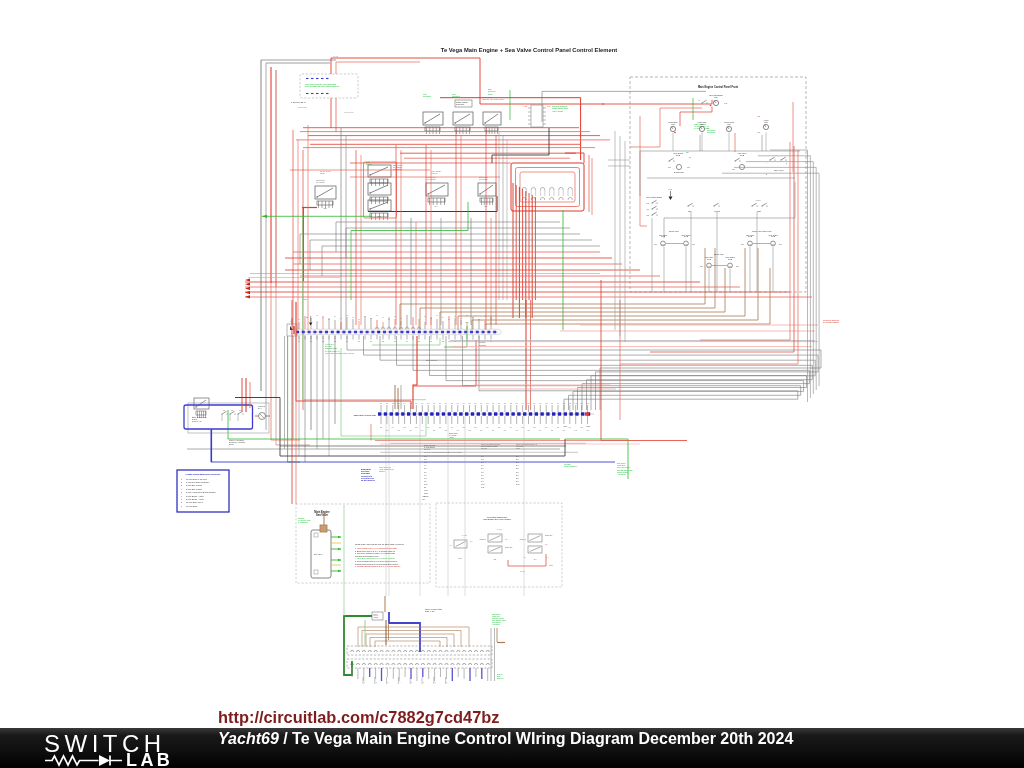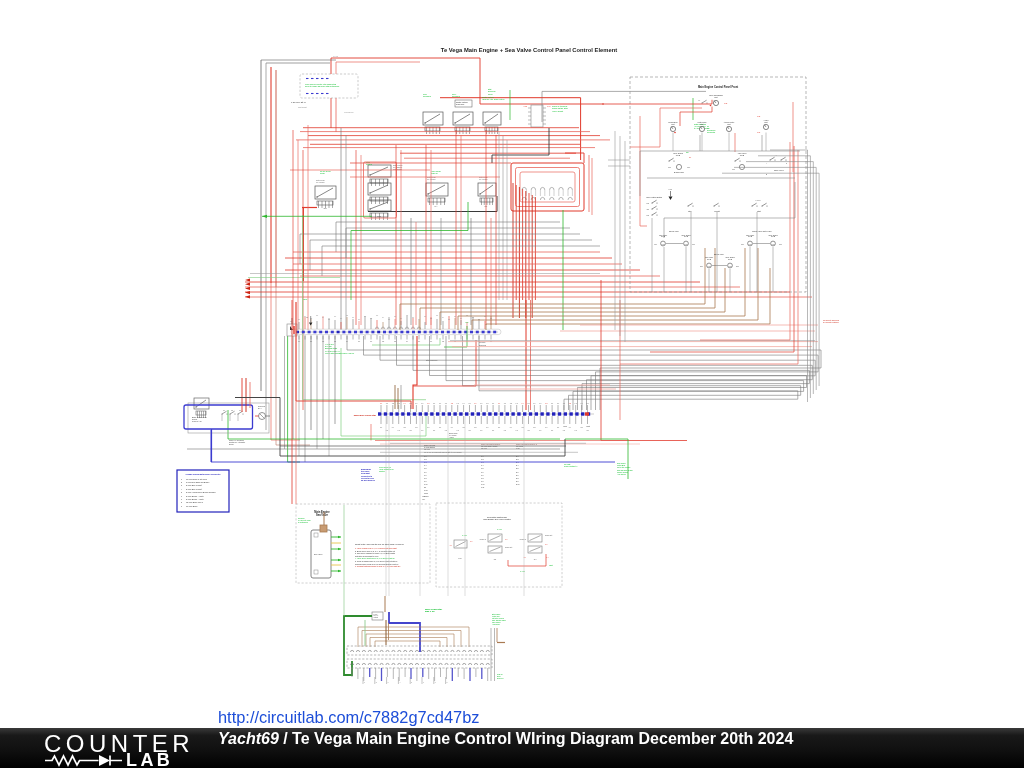--- a/index.html
+++ b/index.html
@@ -1,20 +1,20 @@
 <!DOCTYPE html>
 <html><head><meta charset="utf-8">
 <style>
 html,body{margin:0;padding:0;background:#fff;width:1024px;height:768px;overflow:hidden;}
 *{font-family:"Liberation Sans",sans-serif;}
 #footer{position:absolute;left:0;top:728px;width:1024px;height:40px;
  background:linear-gradient(180deg,#3a3a3a 0%,#191919 18%,#101010 55%,#000 100%);}
 .ft1{position:absolute;left:218px;top:730px;color:#fff;font-size:16px;font-weight:bold;white-space:nowrap;}
 .ft1 i{font-weight:bold;}
-.ft2{position:absolute;left:218px;top:708px;color:#1d4ed8;font-size:16.4px;font-weight:normal;white-space:nowrap;}
+.ft2{position:absolute;left:218px;top:708px;color:#7f1d1d;font-size:16.4px;font-weight:bold;white-space:nowrap;}
 .logoC{position:absolute;left:44px;top:730px;color:#fff;font-size:24px;font-weight:400;letter-spacing:4.5px;}
 </style></head><body>
 <svg width="1024" height="768" viewBox="0 0 1024 768">
 
 <text x="529" y="51.8" font-size="5.8" fill="#222" text-anchor="middle" font-weight="bold">Te Vega Main Engine + Sea Valve Control Panel Control Element</text>
 
 <g>
       <rect x="300" y="74" width="58" height="24" fill="none" stroke="#aaa" stroke-width="0.6" stroke-dasharray="2.2,1.6" rx="2"></rect>
       <line x1="306" y1="78.5" x2="308.5" y2="78.5" stroke="#3b3bd0" stroke-width="1.1"></line>
       <line x1="306" y1="93.5" x2="308.5" y2="93.5" stroke="#3b3bd0" stroke-width="1.1"></line>
@@ -1525,21 +1525,21 @@
       <line x1="465" y1="416" x2="465" y2="596" stroke="#aaa" stroke-width="0.4"></line>
       <line x1="524" y1="416" x2="524" y2="596" stroke="#aaa" stroke-width="0.4"></line>
       <line x1="344" y1="505" x2="344" y2="616" stroke="#8fcc8f" stroke-width="0.7"></line>
       <line x1="292" y1="300" x2="292" y2="504" stroke="#e0392b" stroke-width="0.8"></line>
       <line x1="296" y1="302" x2="296" y2="504" stroke="#e8645a" stroke-width="0.7"></line>
     </g>
 </svg>
 
 <div id="footer"></div>
 
-<div class="logoC">COUNTER</div>
+<div class="logoC">SWITCH</div>
 <svg style="position:absolute;left:44px;top:752px" width="180" height="16" viewBox="0 0 180 16">
 
 <path d="M1,8.5 h7 l2.5,-4.5 l4.5,9 l4.5,-9 l4.5,9 l4.5,-9 l4.5,9 l2.5,-4.5 h19" fill="none" stroke="#fff" stroke-width="1.7"></path>
 
 <path d="M66,3.5 l0,10 M66,8.5 h12" fill="none" stroke="#fff" stroke-width="1.7"></path>
 <path d="M66,8.5 l-11,-5.5 v11 z" fill="#fff"></path>
 
 <text x="82" y="14" font-size="18" font-weight="bold" fill="#fff" letter-spacing="3.4">LAB</text>
 </svg>
 

